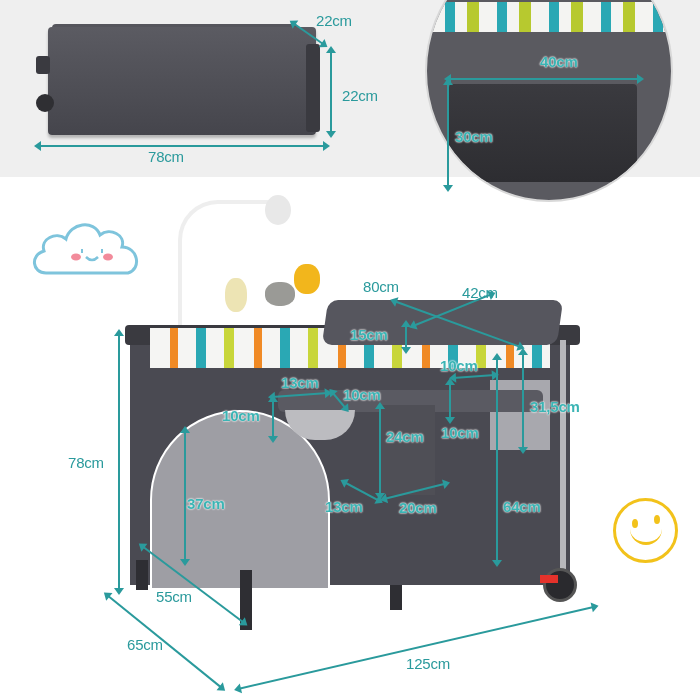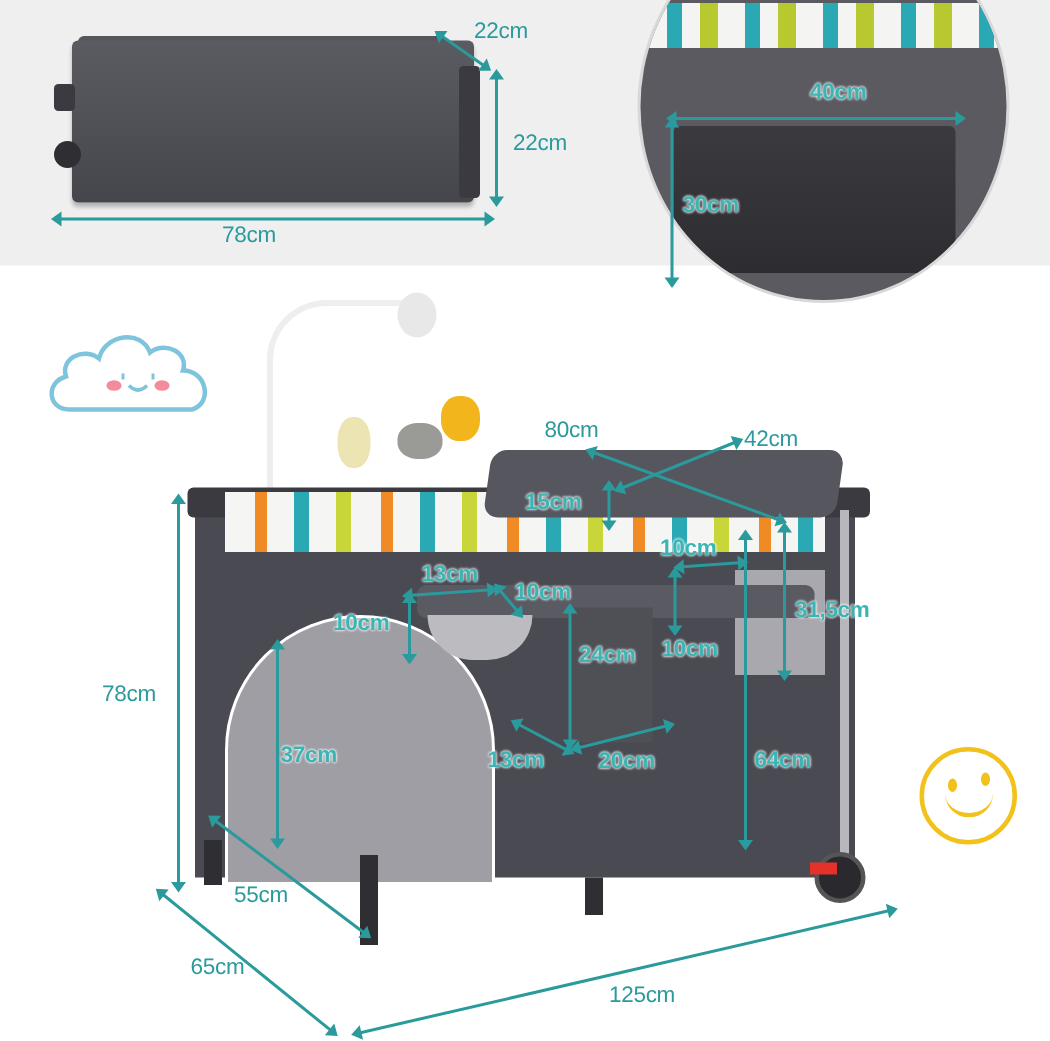--- a/index.html
+++ b/index.html
@@ -111,21 +111,21 @@
   <div class="leg" style="left:240px;top:570px;height:60px;"></div>
   <div class="leg" style="left:390px;top:585px;height:25px;"></div>
   <div class="leg" style="left:560px;top:340px;height:250px;background:#b8b8bc;width:6px;"></div>
   <div class="wheel" style="left:543px;top:568px;"></div>
   <div class="leg" style="left:540px;top:575px;width:18px;height:8px;background:#e4322b;"></div>
 </div>
 
 <div class="line" style="left:394px;top:300px;width:135px;transform:rotate(20deg);"></div>
 <div class="label" style="left:363px;top:278px;">80cm</div>
 <div class="line" style="left:413px;top:325px;width:85px;transform:rotate(-22deg);"></div>
-<div class="label" style="left:496px;top:284px;text-align:right;">42cm</div>
+<div class="label" style="left:462px;top:284px;text-align:right;">42cm</div>
 <div class="line" style="left:406px;top:324px;width:26px;transform:rotate(90deg);transform-origin:0 0;left:407px;"></div>
 <div class="label on-dark" style="left:350px;top:326px;">15cm</div>
 
 <div class="line" style="left:272px;top:396px;width:56px;transform:rotate(-4deg);"></div>
 <div class="label on-dark" style="left:281px;top:374px;">13cm</div>
 <div class="line" style="left:332px;top:391px;width:22px;transform:rotate(50deg);"></div>
 <div class="label on-dark" style="left:343px;top:386px;">10cm</div>
 <div class="line" style="left:275px;top:399px;width:40px;transform:rotate(90deg);transform-origin:0 0;left:274px;"></div>
 <div class="label on-dark" style="left:222px;top:407px;">10cm</div>
 

